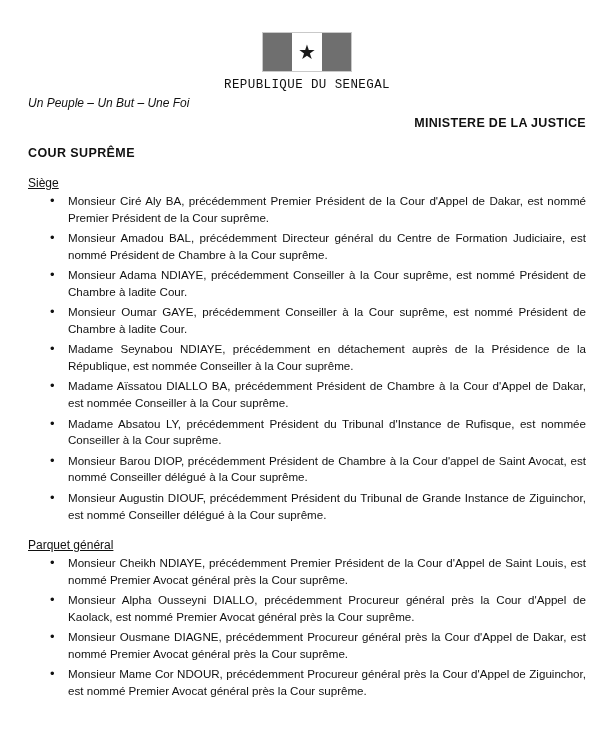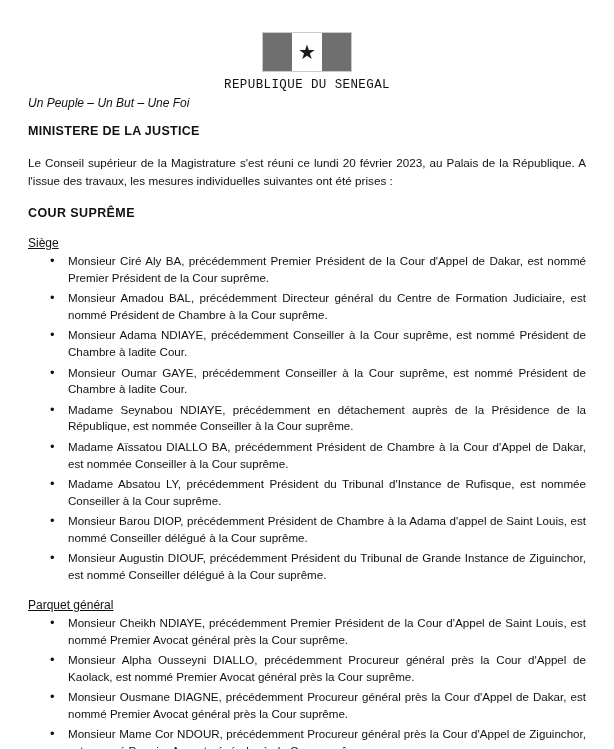--- a/index.html
+++ b/index.html
@@ -59,25 +59,25 @@
     margin: 2px 0 0 0;
     font-family: Liberation Mono, monospace;
   }
   .motto {
     text-align: left;
     font-style: italic;
     font-size: 12px;
     margin: 4px 0 0 0;
   }
   .ministry {
-    text-align: left;
+    text-align: right;
     font-weight: bold;
     font-size: 12.5px;
     letter-spacing: 0.3px;
-    margin: 14px 0 0 0;
+    margin: 6px 0 0 0;
   }
   
   .intro {
     margin-top: 16px;
     font-size: 11.7px;
     line-height: 1.55;
     text-align: justify;
   }
   
   .section-title {
@@ -128,35 +128,34 @@
         <span class="star">★</span>
       </div>
       <div class="band right"></div>
     </div>
   </div>
 
   <div class="country">REPUBLIQUE DU SENEGAL</div>
   <div class="motto">Un Peuple – Un But – Une Foi</div>
   <div class="ministry">MINISTERE DE LA JUSTICE</div>
 
-  <p class="intro">Le Conseil supérieur de la Magistrature s'est réuni ce lundi 20 février 2023, au Palais de la République. A l'issue des travaux, les mesures individuelles suivantes ont été prises :</p>
 
   <div class="section-title">COUR SUPRÊME</div>
 
   <div>
     <div class="subheading">Siège</div>
     <ul class="entries">
       <li>Monsieur Ciré Aly BA, précédemment Premier Président de la Cour d'Appel de Dakar, est nommé Premier Président de la Cour suprême.</li>
       <li>Monsieur Amadou BAL, précédemment Directeur général du Centre de Formation Judiciaire, est nommé Président de Chambre à la Cour suprême.</li>
       <li>Monsieur Adama NDIAYE, précédemment Conseiller à la Cour suprême, est nommé Président de Chambre à ladite Cour.</li>
       <li>Monsieur Oumar GAYE, précédemment Conseiller à la Cour suprême, est nommé Président de Chambre à ladite Cour.</li>
       <li>Madame Seynabou NDIAYE, précédemment en détachement auprès de la Présidence de la République, est nommée Conseiller à la Cour suprême.</li>
       <li>Madame Aïssatou DIALLO BA, précédemment Président de Chambre à la Cour d'Appel de Dakar, est nommée Conseiller à la Cour suprême.</li>
       <li>Madame Absatou LY, précédemment Président du Tribunal d'Instance de Rufisque, est nommée Conseiller à la Cour suprême.</li>
-      <li>Monsieur Barou DIOP, précédemment Président de Chambre à la Adama d'appel de Saint Louis, est nommé Conseiller délégué à la Cour suprême.</li>
+      <li>Monsieur Barou DIOP, précédemment Président de Chambre à la Cour d'appel de Saint Avocat, est nommé Conseiller délégué à la Cour suprême.</li>
       <li>Monsieur Augustin DIOUF, précédemment Président du Tribunal de Grande Instance de Ziguinchor, est nommé Conseiller délégué à la Cour suprême.</li>
     </ul>
   </div>
 
   <div class="spacer-block"></div>
 
   <div>
     <div class="subheading">Parquet général</div>
     <ul class="entries">
       <li>Monsieur Cheikh NDIAYE, précédemment Premier Président de la Cour d'Appel de Saint Louis, est nommé Premier Avocat général près la Cour suprême.</li>

